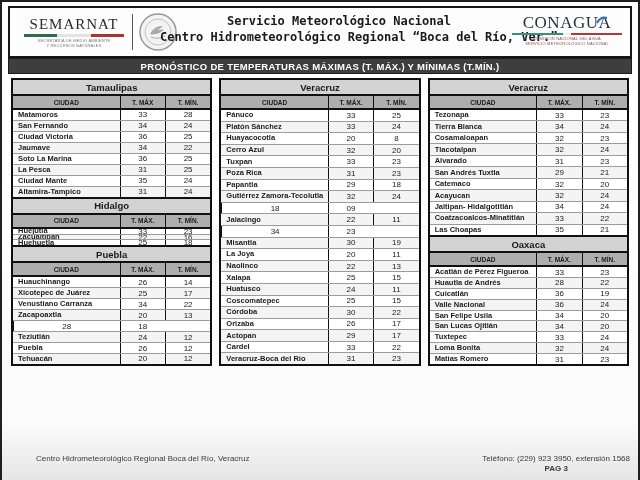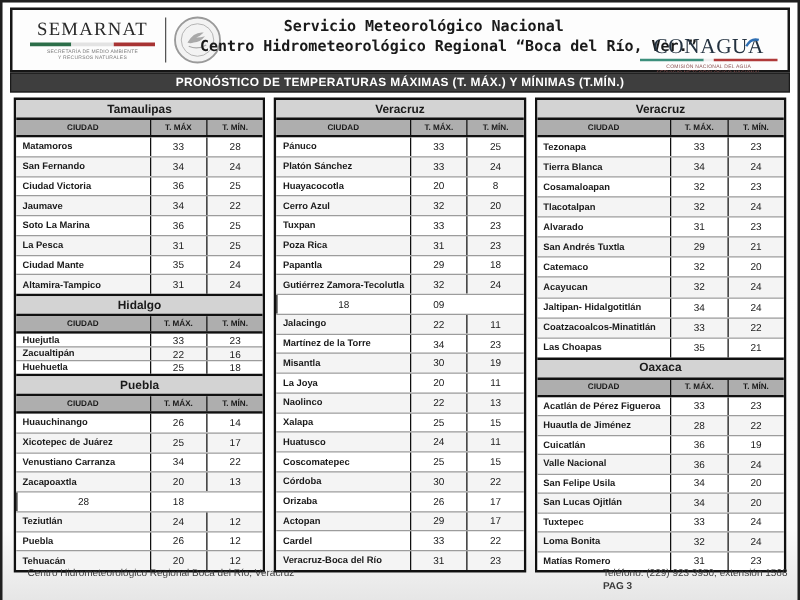--- a/index.html
+++ b/index.html
@@ -17,57 +17,57 @@
   .tricolor { display:flex; height:3px; margin:1px 4px 1px 4px; }
   .tricolor .g { flex:1; background:#2c6e49; }
   .tricolor .w { flex:1; background:#e3e3e3; }
   .tricolor .r { flex:1; background:#a83434; }
   .semarnat-sub { font-size:4px; line-height:5px; color:#777; letter-spacing:.2px; }
   .header-divider { position:absolute; left:122px; top:6px; bottom:6px; width:1px; background:#555; }
   .seal { position:absolute; left:128px; top:4px; }
   .titles { position:absolute; left:150px; right:112px; top:6px; text-align:center; white-space:nowrap; }
   .title-line1 { font-family:"DejaVu Sans Mono", monospace; font-weight:bold; font-size:12px; }
   .title-line2 { font-family:"DejaVu Sans Mono", monospace; font-weight:bold; font-size:12px; margin-top:2px; }
-  .conagua { position:absolute; right:4px; top:19px; width:118px; text-align:center; }
+  .conagua { position:absolute; right:4px; top:5px; width:118px; text-align:center; }
   .conagua-name { font-family:"Liberation Serif", serif; font-size:17px; letter-spacing:.5px; color:#243240; position:relative; }
   .conagua-accent { position:absolute; right:18px; top:2px; width:12px; height:10px; }
   .tricolor2 { display:flex; height:2px; margin:0 4px 1px 4px; }
   .tricolor2 .t { flex:1.2; background:#3c8f7c; }
   .tricolor2 .w { flex:.2; background:#eee; }
   .tricolor2 .r { flex:1.2; background:#b03a3a; }
   .conagua-sub { font-size:4px; line-height:5px; color:#8a5050; letter-spacing:.2px; }
 
   
   .banner { position:absolute; left:6px; right:6px; top:56px; height:16px; background:#3e3e3e;
             border:1px solid #1a1a1a; color:#fff; font-weight:bold; font-size:9.5px;
             display:flex; align-items:center; justify-content:center; letter-spacing:.3px; }
 
   
-  .cols { position:absolute; left:9px; right:9px; top:76px; height:380px; display:flex; gap:7px; }
+  .cols { position:absolute; left:9px; right:9px; top:76px; height:288px; display:flex; gap:7px; }
   .col { flex:1; display:flex; flex-direction:column; border:2px solid #101010; background:#fff; }
   .section { display:flex; flex-direction:column; min-height:0; }
   .section + .section { border-top:2px solid #101010; }
   .state-band { height:16px; flex:0 0 16px; background:#d3d3d3; border-bottom:2px solid #101010;
                 font-weight:bold; font-size:9.5px; display:flex; align-items:center; justify-content:center; }
   .cols-header { height:14px; flex:0 0 14px; background:#aeaeae; border-bottom:2px solid #101010;
                  display:grid; grid-template-columns:54% 23% 23%; }
   .cols-header > div { font-weight:bold; font-size:6.5px; display:flex; align-items:center; justify-content:center; }
   .cols-header > div + div { border-left:1.5px solid #101010; }
   .rows { flex:1 1 auto; display:flex; flex-direction:column; min-height:0; }
   .row { flex:1 1 auto; display:grid; grid-template-columns:54% 23% 23%; min-height:0; background:#fff; }
   .row:nth-child(even) { background:#f4f4f4; }
   .row + .row { border-top:1px solid #9c9c9c; }
   .cell { display:flex; align-items:center; font-size:7.5px; overflow:hidden; }
   .cell.city { font-weight:bold; padding-left:5px; line-height:8px; }
   .cell.num { justify-content:center; border-left:1.5px solid #101010; font-size:8px; }
 
   
   .footer { position:absolute; left:0; right:8px; top:452px; display:flex; justify-content:space-between; }
-  .footer-left { font-size:8px; color:#3a3a3a; margin-left:20px; }
-  .footer-right { text-align:left; font-size:8px; color:#3a3a3a; }
+  .footer-left { font-size:8px; color:#3a3a3a; margin-left:34px; }
+  .footer-right { text-align:center; font-size:8px; color:#3a3a3a; }
   .footer-right .page-num { margin-top:1px; font-weight:bold; }
 </style>
 </head>
 <body>
 
 <div class="page">
 
   <div class="header-box">
     <div class="semarnat">
       <div class="semarnat-name">SEMARNAT</div>
@@ -322,21 +322,20 @@
               <div class="cell num">09</div>
             </div>
 
             <div class="row">
               <div class="cell city">Jalacingo</div>
               <div class="cell num">22</div>
               <div class="cell num">11</div>
             </div>
 
             <div class="row">
-              <div class="cell city">Martínez de la Torre</div>
               <div class="cell num">34</div>
               <div class="cell num">23</div>
             </div>
 
             <div class="row">
               <div class="cell city">Misantla</div>
               <div class="cell num">30</div>
               <div class="cell num">19</div>
             </div>
 
@@ -489,21 +488,21 @@
         </div>
         <div class="rows">
 
             <div class="row">
               <div class="cell city">Acatlán de Pérez Figueroa</div>
               <div class="cell num">33</div>
               <div class="cell num">23</div>
             </div>
 
             <div class="row">
-              <div class="cell city">Huautla de Jiménez</div>
+              <div class="cell city">Huautla de Andrés</div>
               <div class="cell num">28</div>
               <div class="cell num">22</div>
             </div>
 
             <div class="row">
               <div class="cell city">Cuicatlán</div>
               <div class="cell num">36</div>
               <div class="cell num">19</div>
             </div>
 

